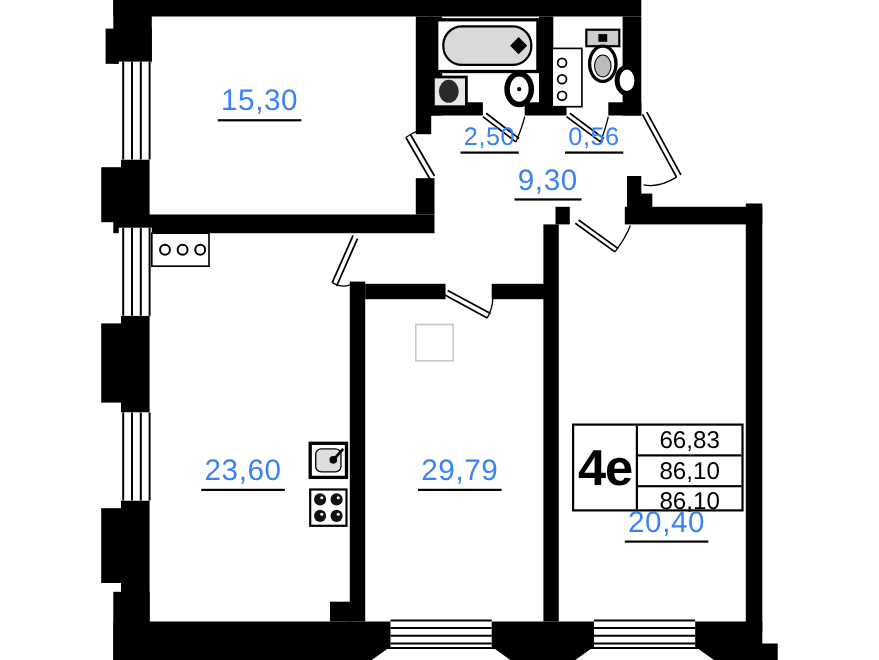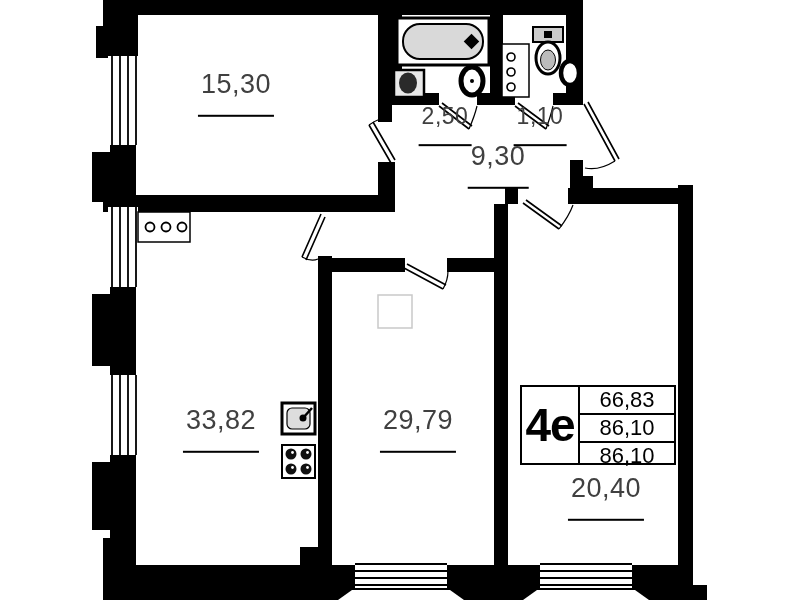--- a/index.html
+++ b/index.html
@@ -3,22 +3,22 @@
 <meta charset="utf-8">
 <style>
   html,body{margin:0;padding:0;background:#ffffff;}
   #stage{
     position:relative;width:799px;height:600px;background:#ffffff;overflow:hidden;
     font-family:"Liberation Sans","DejaVu Sans",sans-serif;
   }
   #plan-svg{position:absolute;left:0;top:0;}
   .room-label{
     position:absolute;transform:translate(-50%,-54%);
-    font-size:27px;color:#404040;letter-spacing:0.5px;white-space:nowrap;
-    border-bottom:2px solid #000;padding:0 3px 15px 3px;line-height:1.1;
+    font-size:27px;color:#3b82f6;letter-spacing:0.5px;white-space:nowrap;
+    border-bottom:2px solid #000;padding:0 3px 1px 3px;line-height:1.1;
   }
   .room-label.small{font-size:23px;margin-top:41px;}
   
   #info-table{
     position:absolute;left:520px;top:385px;width:156px;height:80px;
     border:2px solid #000;display:flex;background:#fff;box-sizing:border-box;
   }
   #type-cell{
     width:58px;border-right:2px solid #000;display:flex;align-items:center;justify-content:center;
     font-size:46px;font-weight:600;letter-spacing:-1px;box-sizing:border-box;
@@ -192,29 +192,29 @@
       <circle cx="307.5" cy="467.5" r="1.4" fill="#fff"></circle>
     </g>
 
     <rect x="378" y="295" width="34" height="33" fill="none" stroke="#c9c9c9" stroke-width="1.5"></rect>
   </svg>
 
   <div class="room-label" style="left:236px;top:95px;">15,30</div>
 
   <div class="room-label small" style="left:445px;top:86px;">2,50</div>
 
-  <div class="room-label small" style="left:540px;top:86px;">1,10</div>
+  <div class="room-label small" style="left:540px;top:86px;">0,56</div>
 
   <div class="room-label" style="left:498px;top:152px;margin-top:15px;">9,30</div>
 
-  <div class="room-label" style="left:221px;top:431px;">33,82</div>
+  <div class="room-label" style="left:221px;top:431px;">23,60</div>
 
   <div class="room-label" style="left:418px;top:431px;">29,79</div>
 
-  <div class="room-label" style="left:606px;top:499px;text-align:right;">20,40</div>
+  <div class="room-label" style="left:606px;top:478px;text-align:right;">20,40</div>
 
   <div id="info-table">
     <div id="type-cell">4е</div>
     <div id="value-rows">
       <div class="value-row">66,83</div>
       <div class="value-row">86,10</div>
       <div class="value-row">86,10</div>
     </div>
   </div>
 

